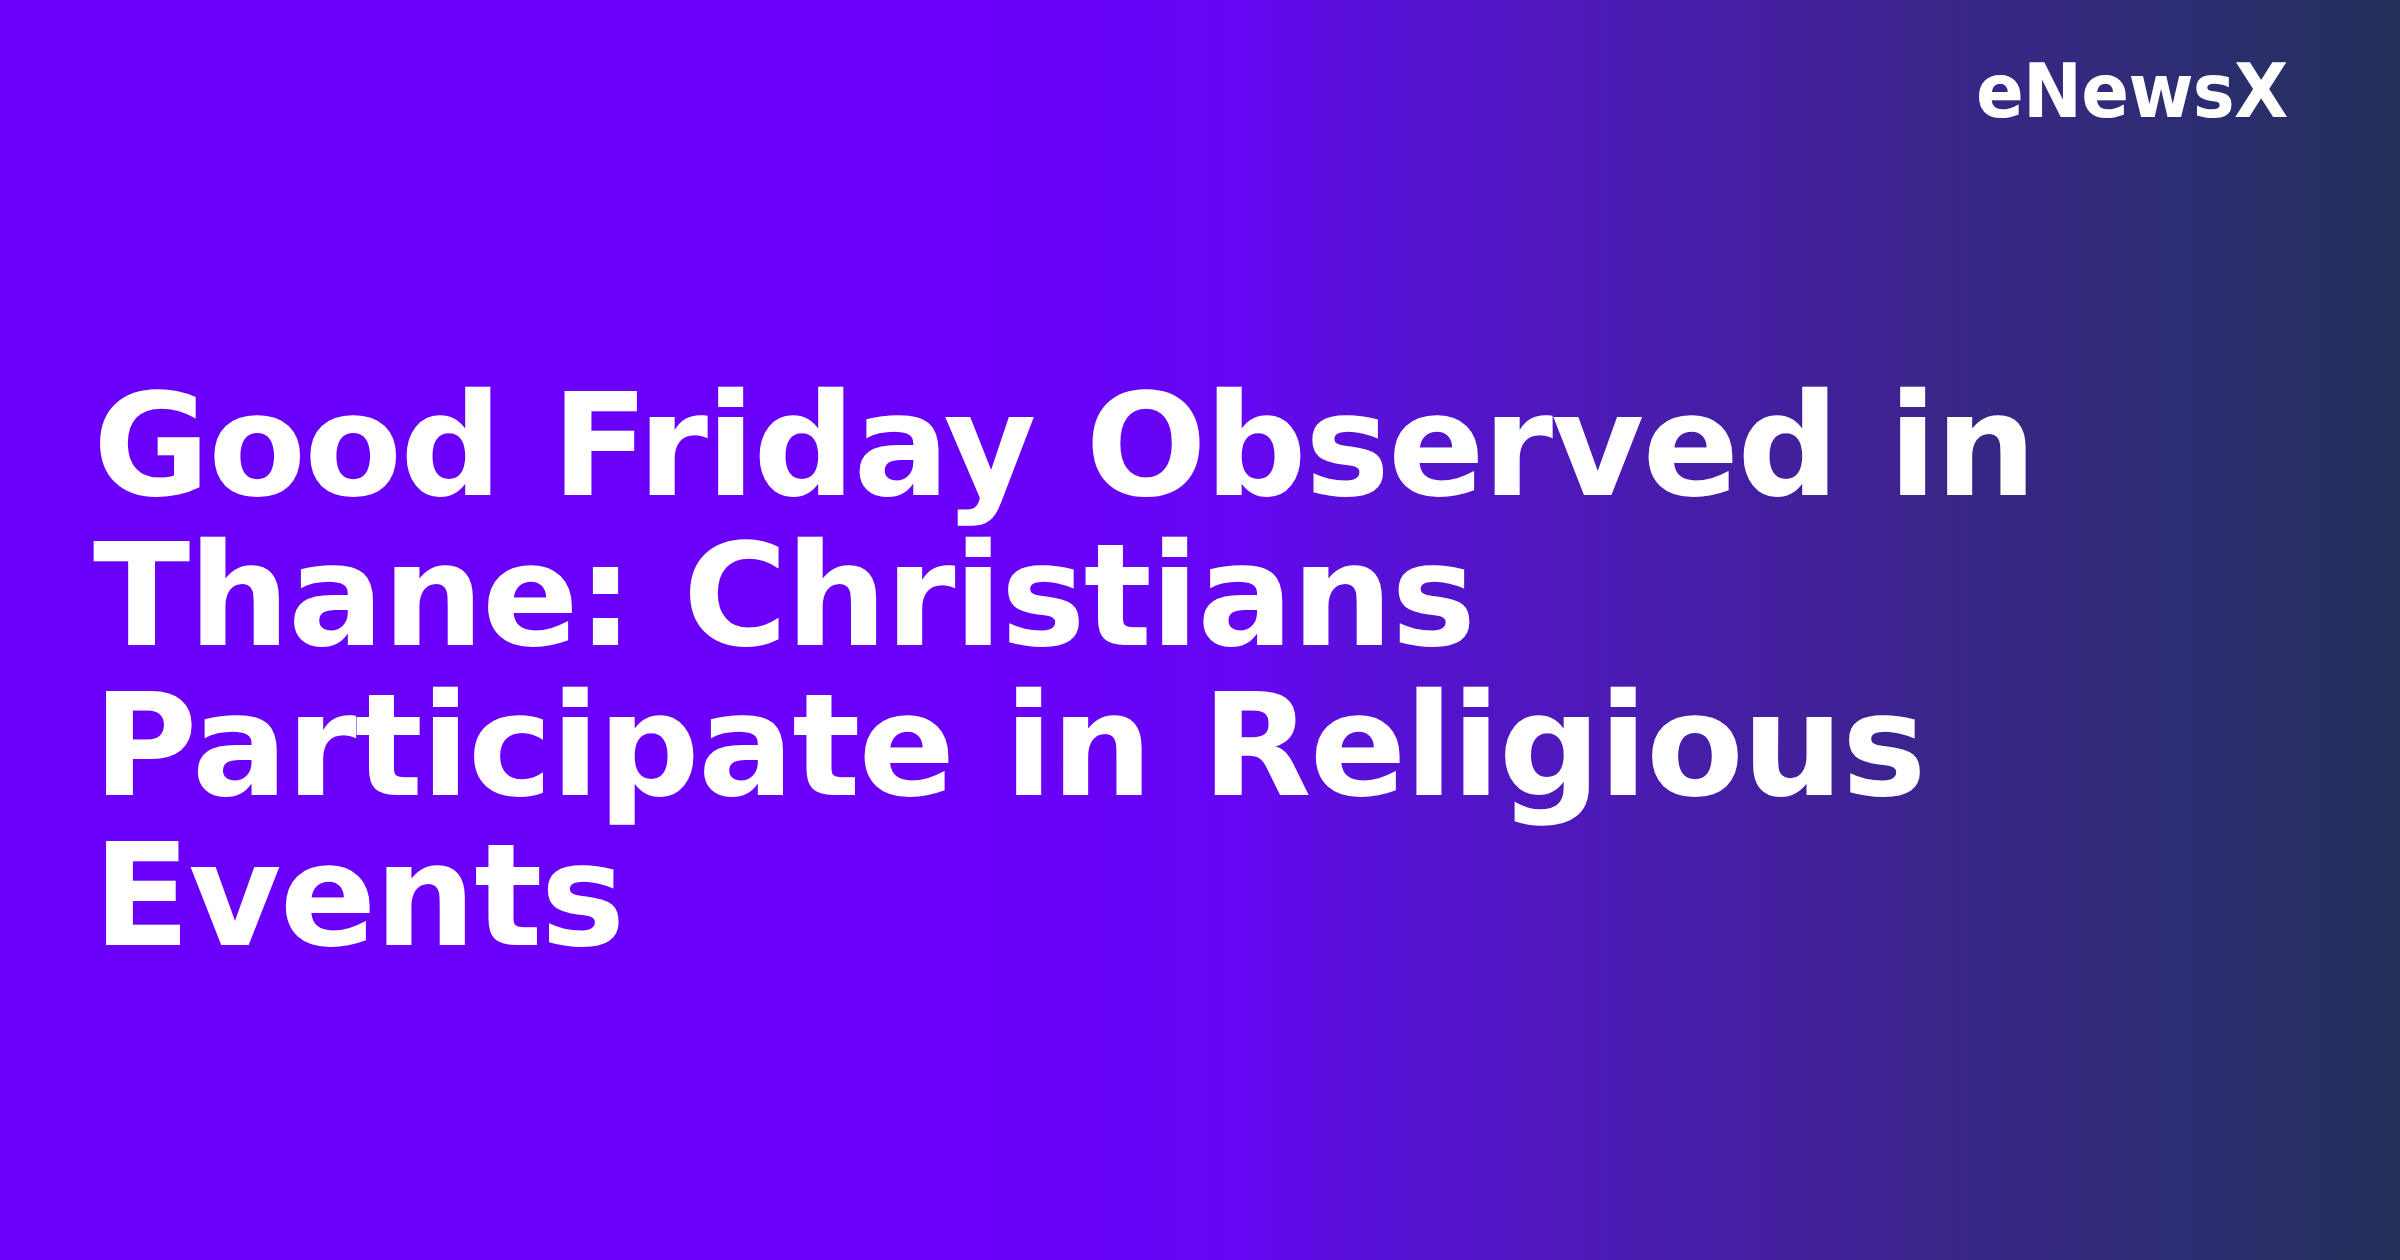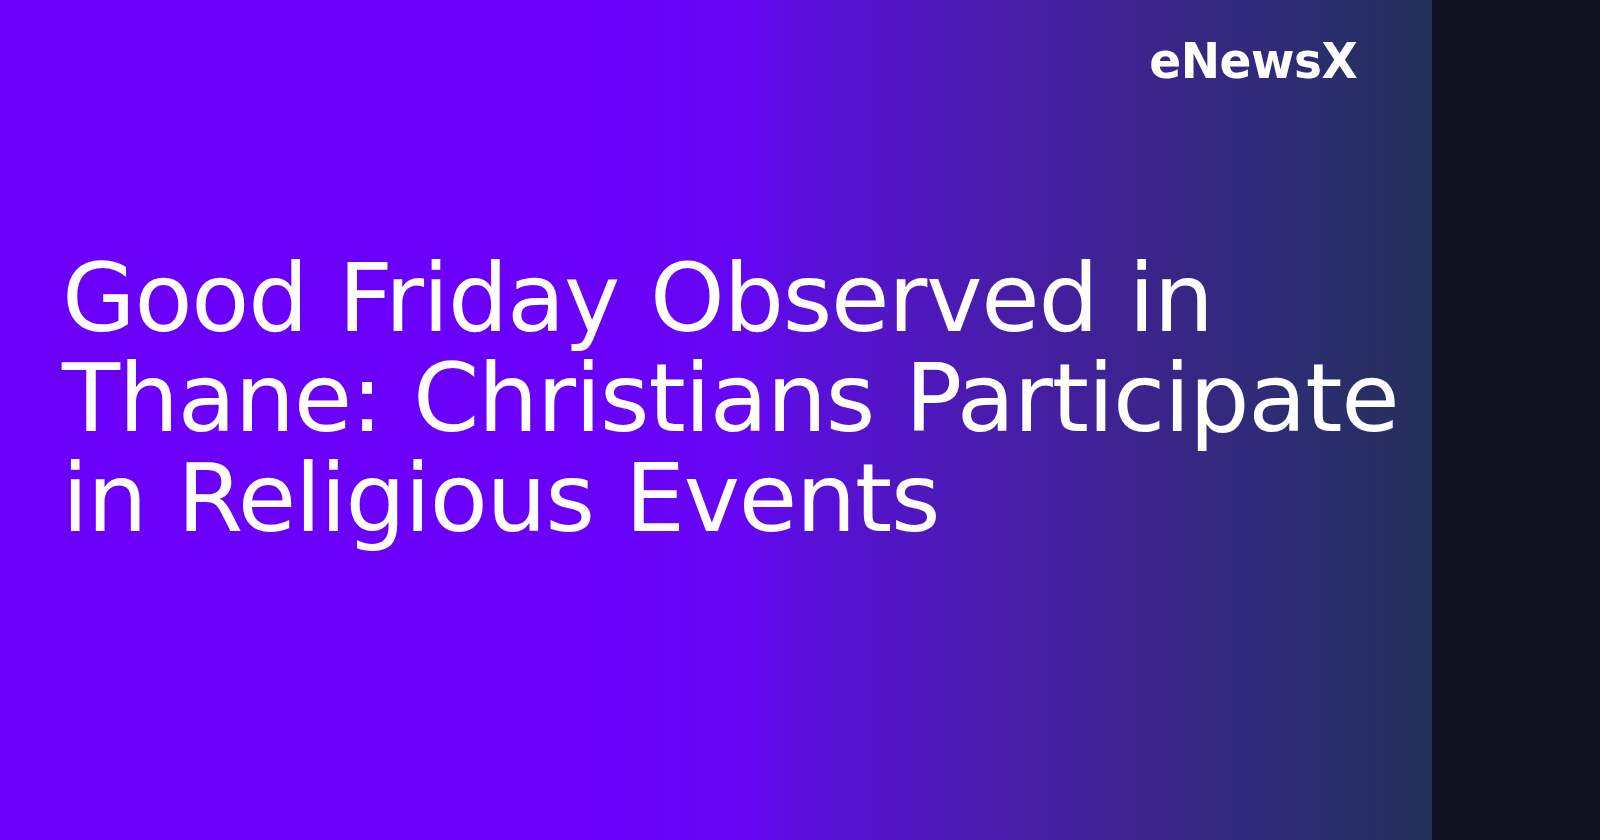--- a/index.html
+++ b/index.html
@@ -7,21 +7,21 @@
     margin: 0;
     padding: 0;
     background: #0f1020;
   }
   body {
     font-family: "DejaVu Sans", "Liberation Sans", sans-serif;
   }
 
   .card {
     position: relative;
-    width: 1432px;
+    width: 1600px;
     height: 840px;
     overflow: hidden;
     background: linear-gradient(
       90deg,
       #6a00fa 0%,
       #6a00fa 40%,
       #6606f4 52%,
       #5a0fdc 56%,
       #4a1bb0 68%,
       #3a2589 81%,
@@ -54,21 +54,21 @@
   
   .headline-wrap {
     position: absolute;
     left: 62px;
     top: 248px;
     width: 1400px;
   }
   .headline {
     font-family: "DejaVu Sans", "Liberation Sans", sans-serif;
     font-size: 95px;
-    font-weight: 400;
+    font-weight: 700;
     line-height: 100px;
     color: #ffffff;
     letter-spacing: -1.2px;
     margin: 0;
     word-spacing: 2px;
   }
 </style>
 </head>
 <body>
 

